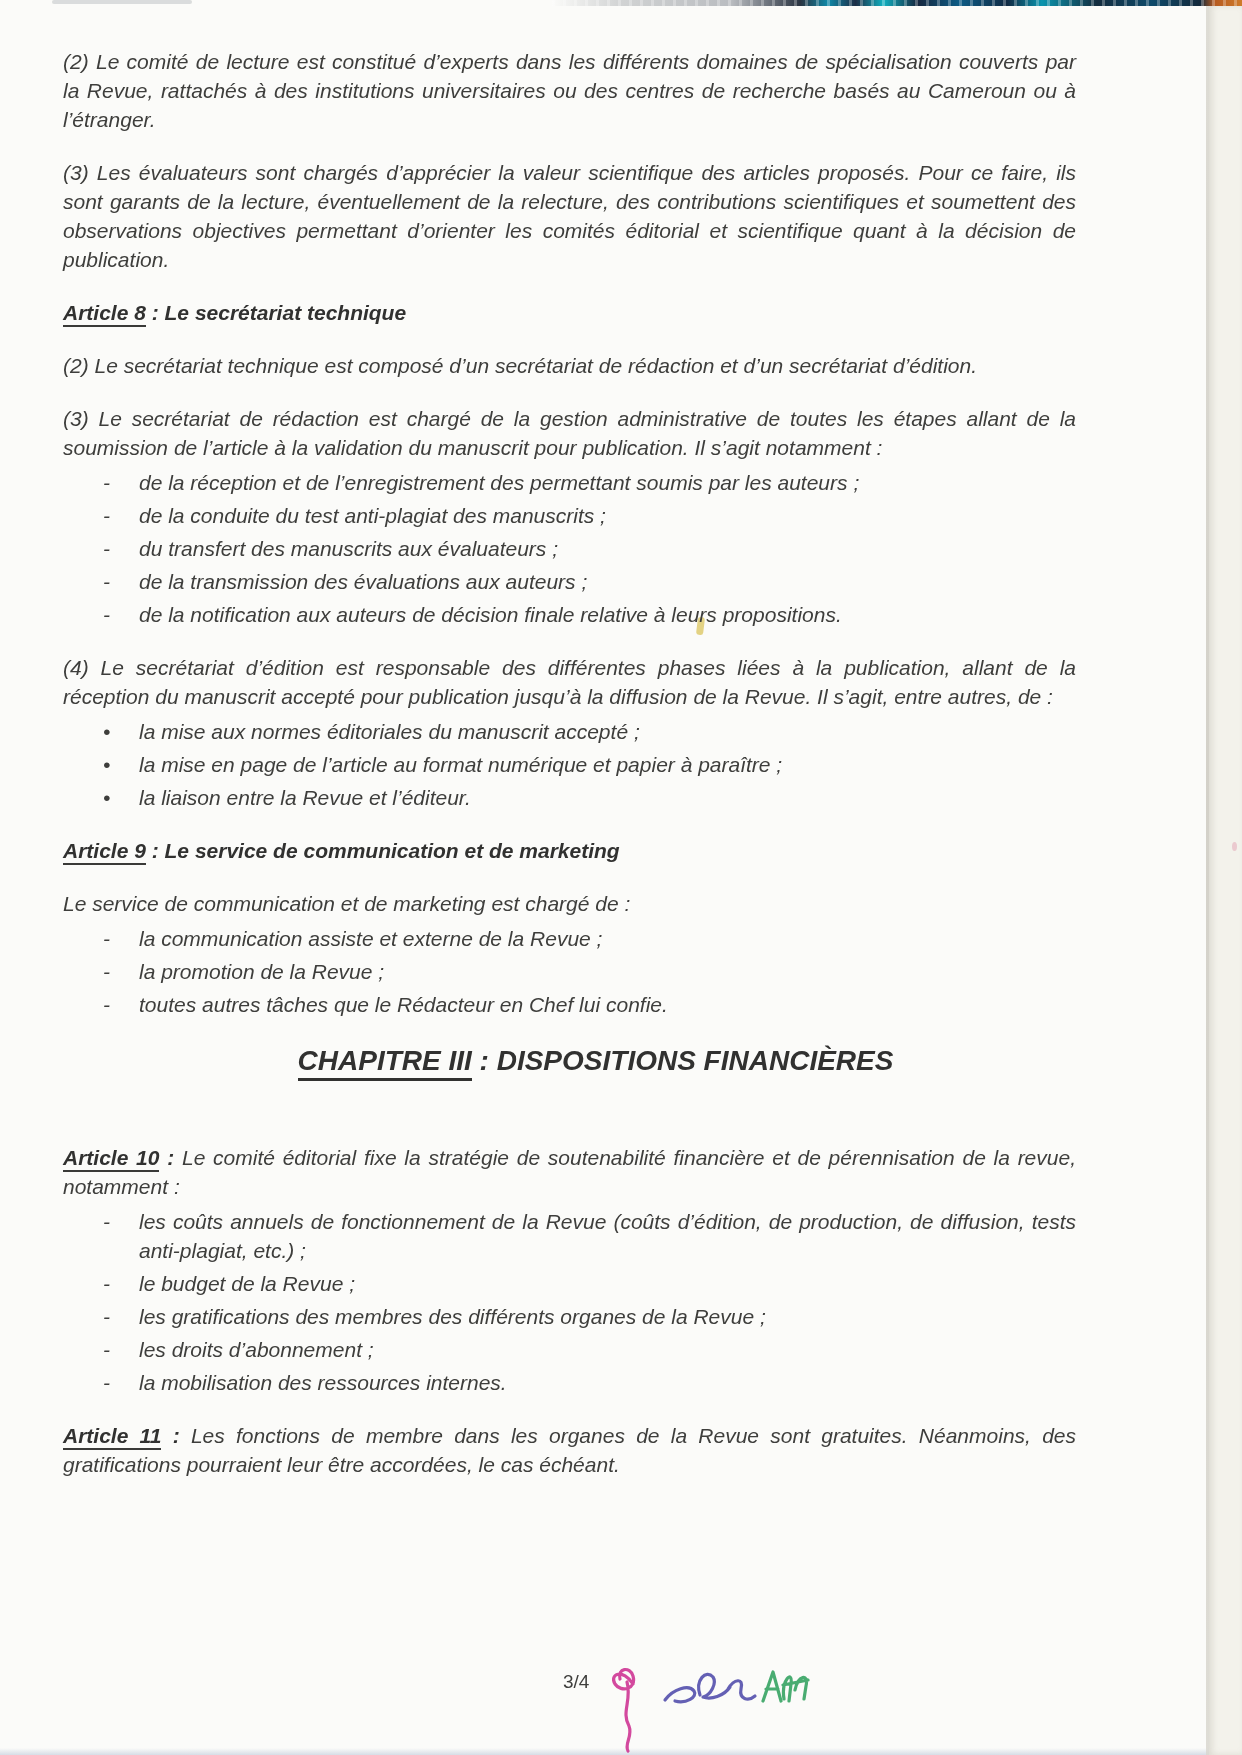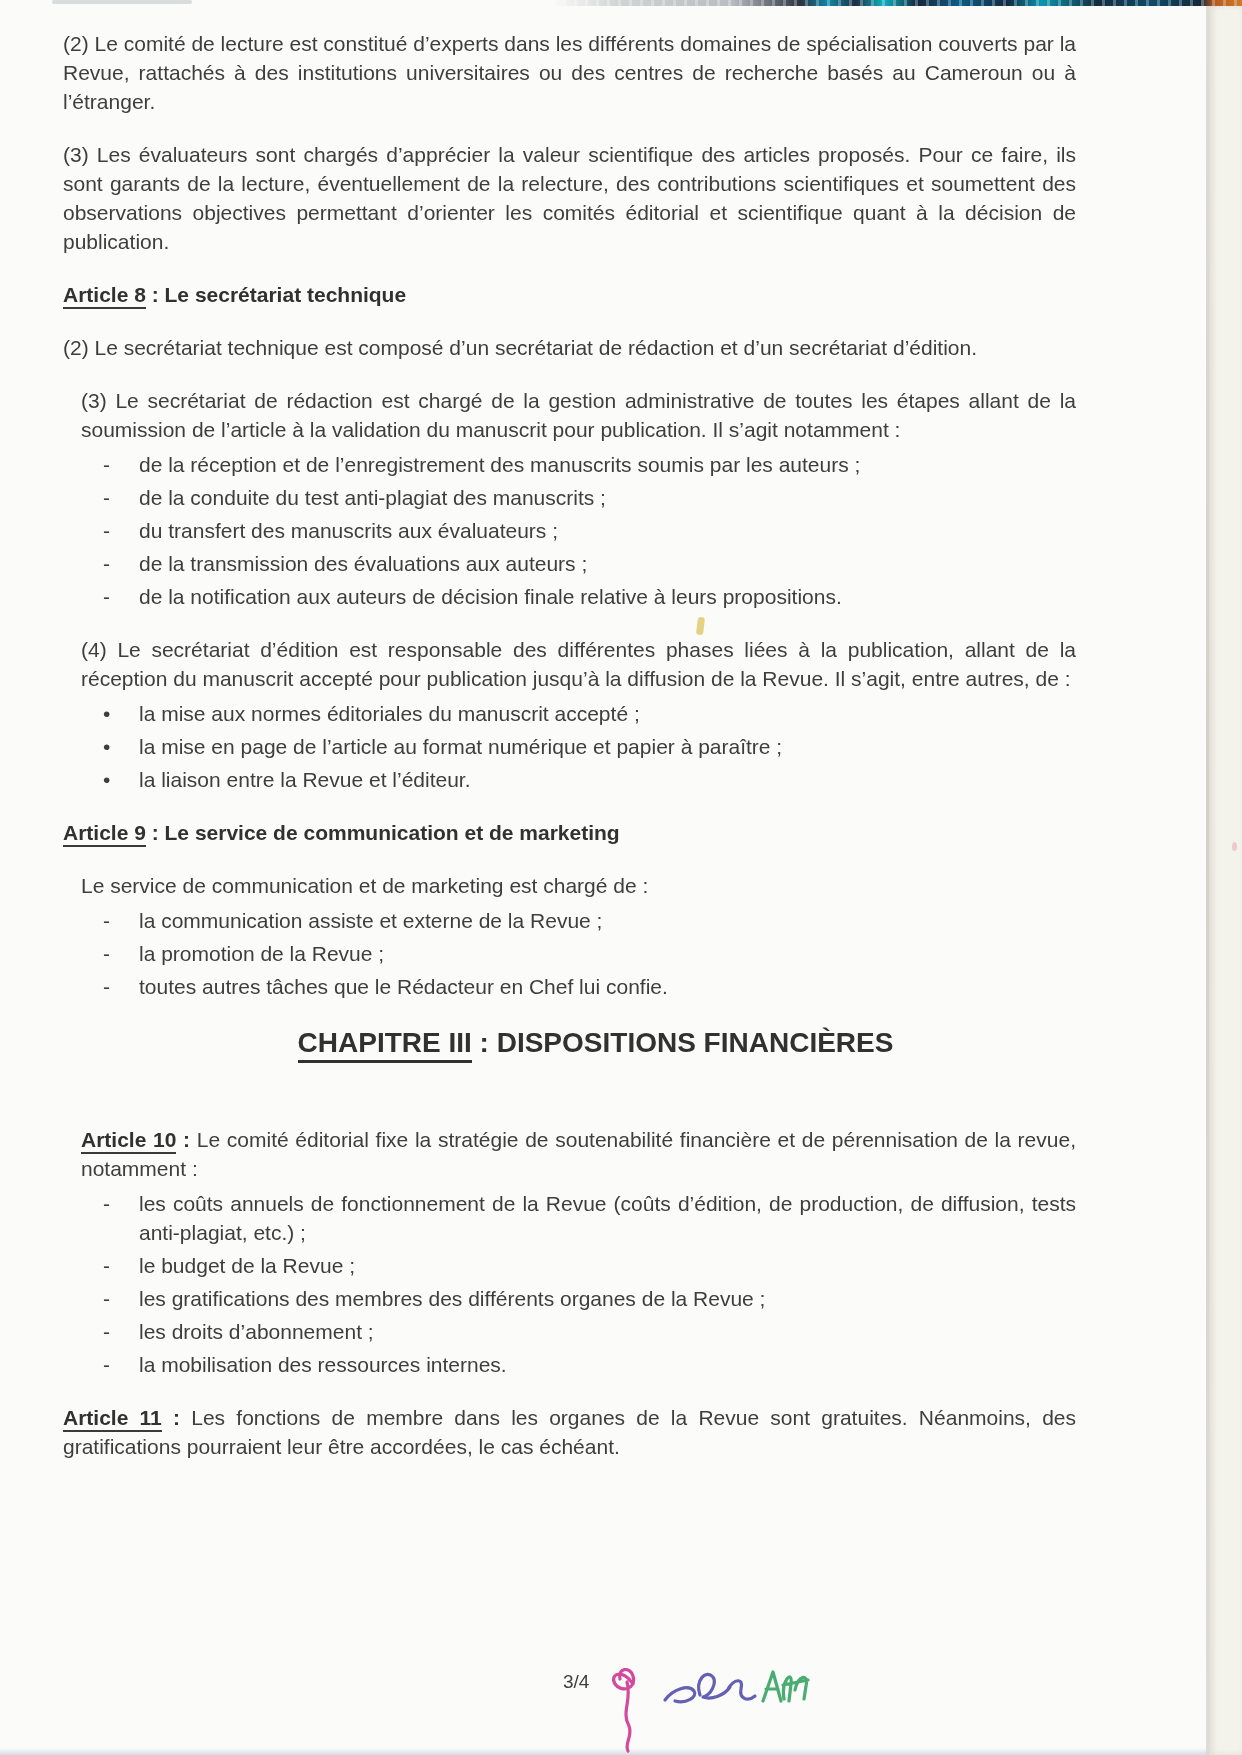--- a/index.html
+++ b/index.html
@@ -22,23 +22,23 @@
   .top-left-smudge{position:absolute;top:0;left:52px;width:140px;height:4px;background:#8e959c;opacity:.3;border-radius:2px;}
   .page-seam{position:absolute;top:0;left:1206px;width:3px;height:1755px;z-index:4;
     background:linear-gradient(180deg,#d9d7cf,#ccc9c0 45%,#d9d7cf);opacity:.85;}
   .adjacent-page{position:absolute;top:5px;left:1209px;width:33px;height:1750px;background:#f3f2eb;z-index:3;
     box-shadow:inset 3px 0 6px rgba(120,115,100,.18);}
   .stain-yellow{position:absolute;left:697px;top:617px;width:7px;height:18px;background:#d9c051;opacity:.7;border-radius:3px;transform:rotate(7deg);}
   .dot-pink{position:absolute;left:1232px;top:842px;width:5px;height:9px;background:#e3a9b8;opacity:.55;border-radius:50%;z-index:6;}
   .bottom-edge{position:absolute;left:0;bottom:0;width:100%;height:7px;
     background:linear-gradient(180deg,rgba(212,218,227,0),#d6dde6);}
   
-  .content{position:absolute;left:63px;top:6px;width:1013px;font-size:21px;line-height:29px;padding-top:23px;}
+  .content{position:absolute;left:63px;top:24px;width:1013px;font-size:21px;line-height:29px;padding-top:23px;font-style:italic;}
   .content p{margin:0 0 24px;text-align:justify;}
-  .content p.tight{margin-bottom:6px;margin-left:18px;}
+  .content p.tight{margin-bottom:6px;}
   .bold{font-weight:700;color:#313130;}
   .u{border-bottom:2px solid #3a3a38;padding-bottom:1px;}
   .article-heading{margin:6px 0 24px !important;text-align:right;}
   ul{list-style:none;margin:0 0 24px;padding:0;}
   li{display:flex;margin-bottom:4px;text-align:justify;}
   .mk{flex:0 0 36px;margin-left:40px;text-align:left;}
   .li-text{flex:1;}
   .chapter{margin:16px 0 64px !important;font-size:28px;line-height:36px;font-weight:700;
     text-align:center !important;color:#313130;padding-left:52px;}
   .chapter .u{border-bottom:3px solid #313130;padding-bottom:2px;}
@@ -67,21 +67,21 @@
   <p class="article-heading"><span class="bold u">Article 8</span><span class="bold"> : Le secrétariat technique</span></p>
 
 
   <p>(2) Le secrétariat technique est composé d’un secrétariat de rédaction et d’un secrétariat d’édition.</p>
 
   <p class="tight">(3) Le secrétariat de rédaction est chargé de la gestion administrative de toutes les étapes allant de la soumission de l’article à la validation du manuscrit pour publication. Il s’agit notamment :</p>
 
   <ul>
     <li>
         <span class="mk">-</span>
-        <span class="li-text">de la réception et de l’enregistrement des manuscrits soumis par les auteurs ;</span>
+        <span class="li-text">de la réception et de l’enregistrement des permettant soumis par les auteurs ;</span>
       </li>
     <li>
         <span class="mk">-</span>
         <span class="li-text">de la conduite du test anti-plagiat des manuscrits ;</span>
       </li>
     <li>
         <span class="mk">-</span>
         <span class="li-text">du transfert des manuscrits aux évaluateurs ;</span>
       </li>
     <li>

